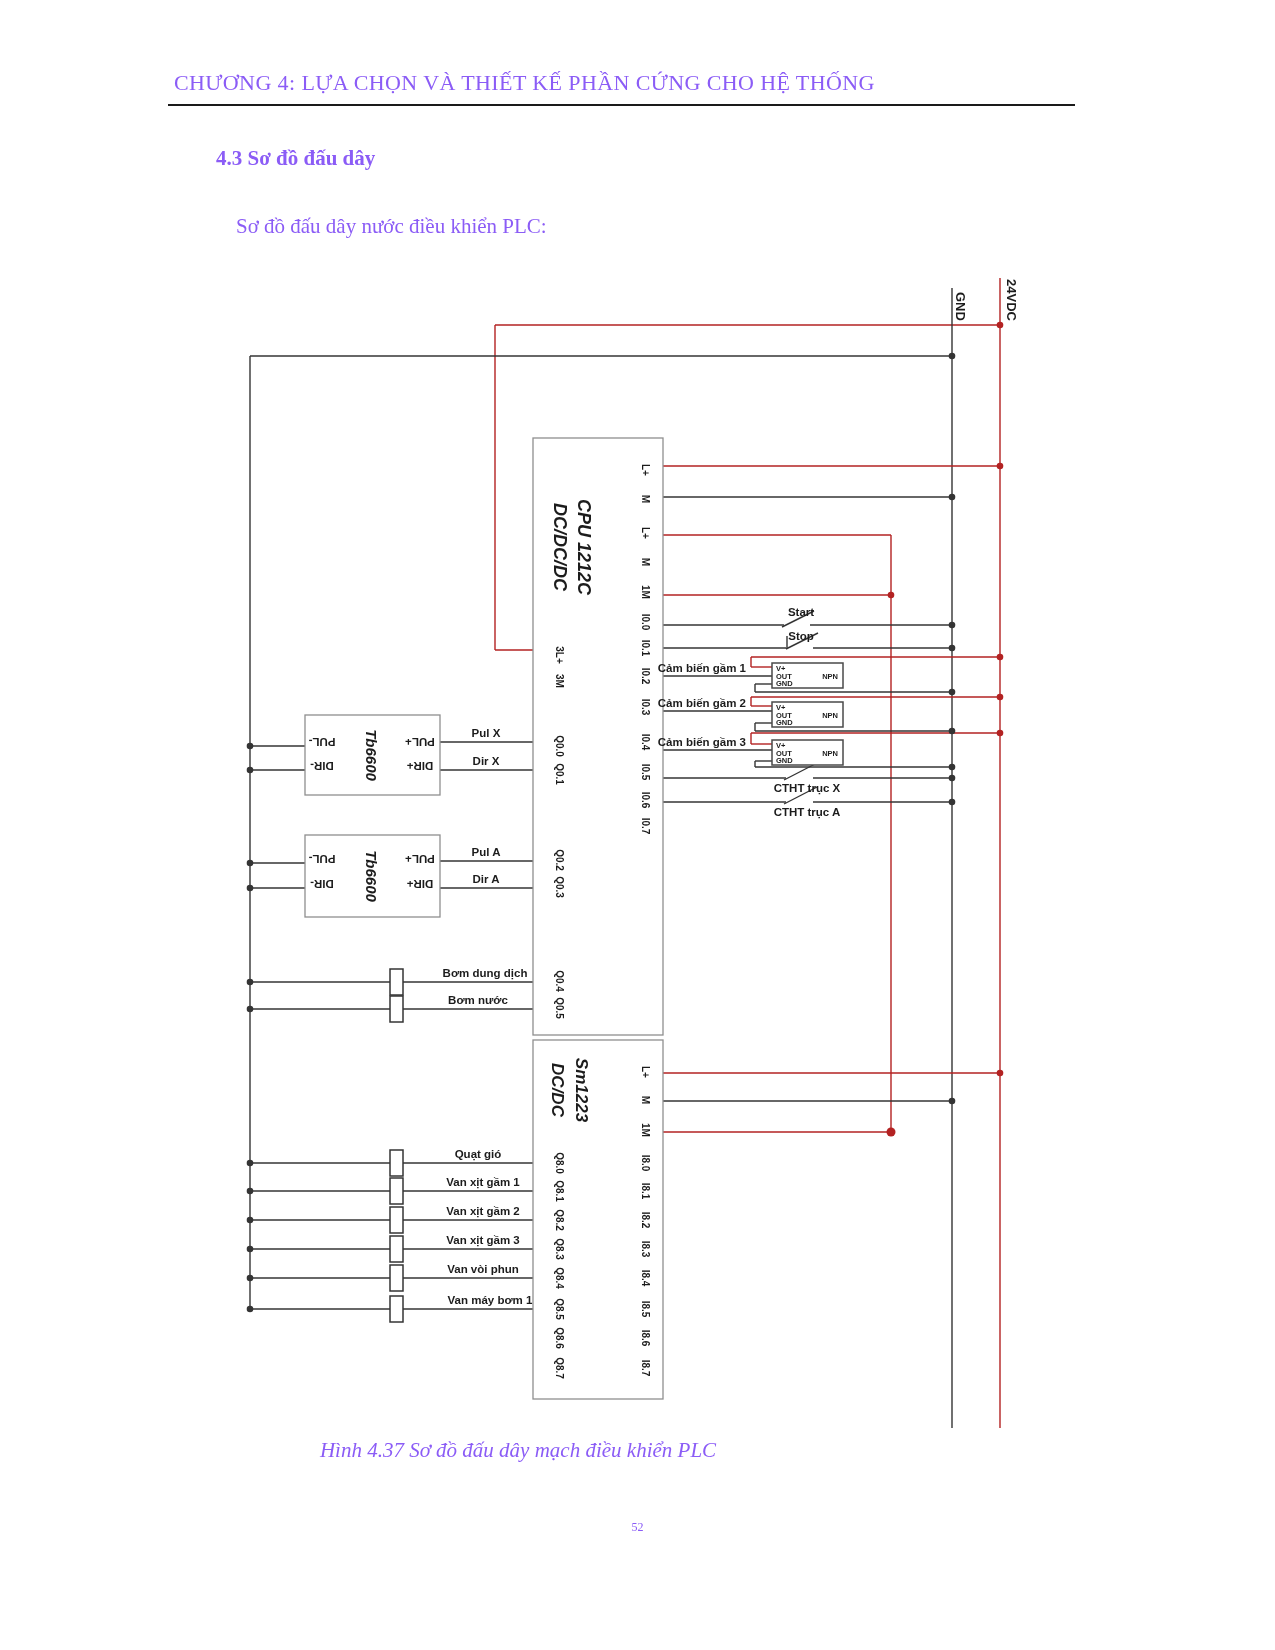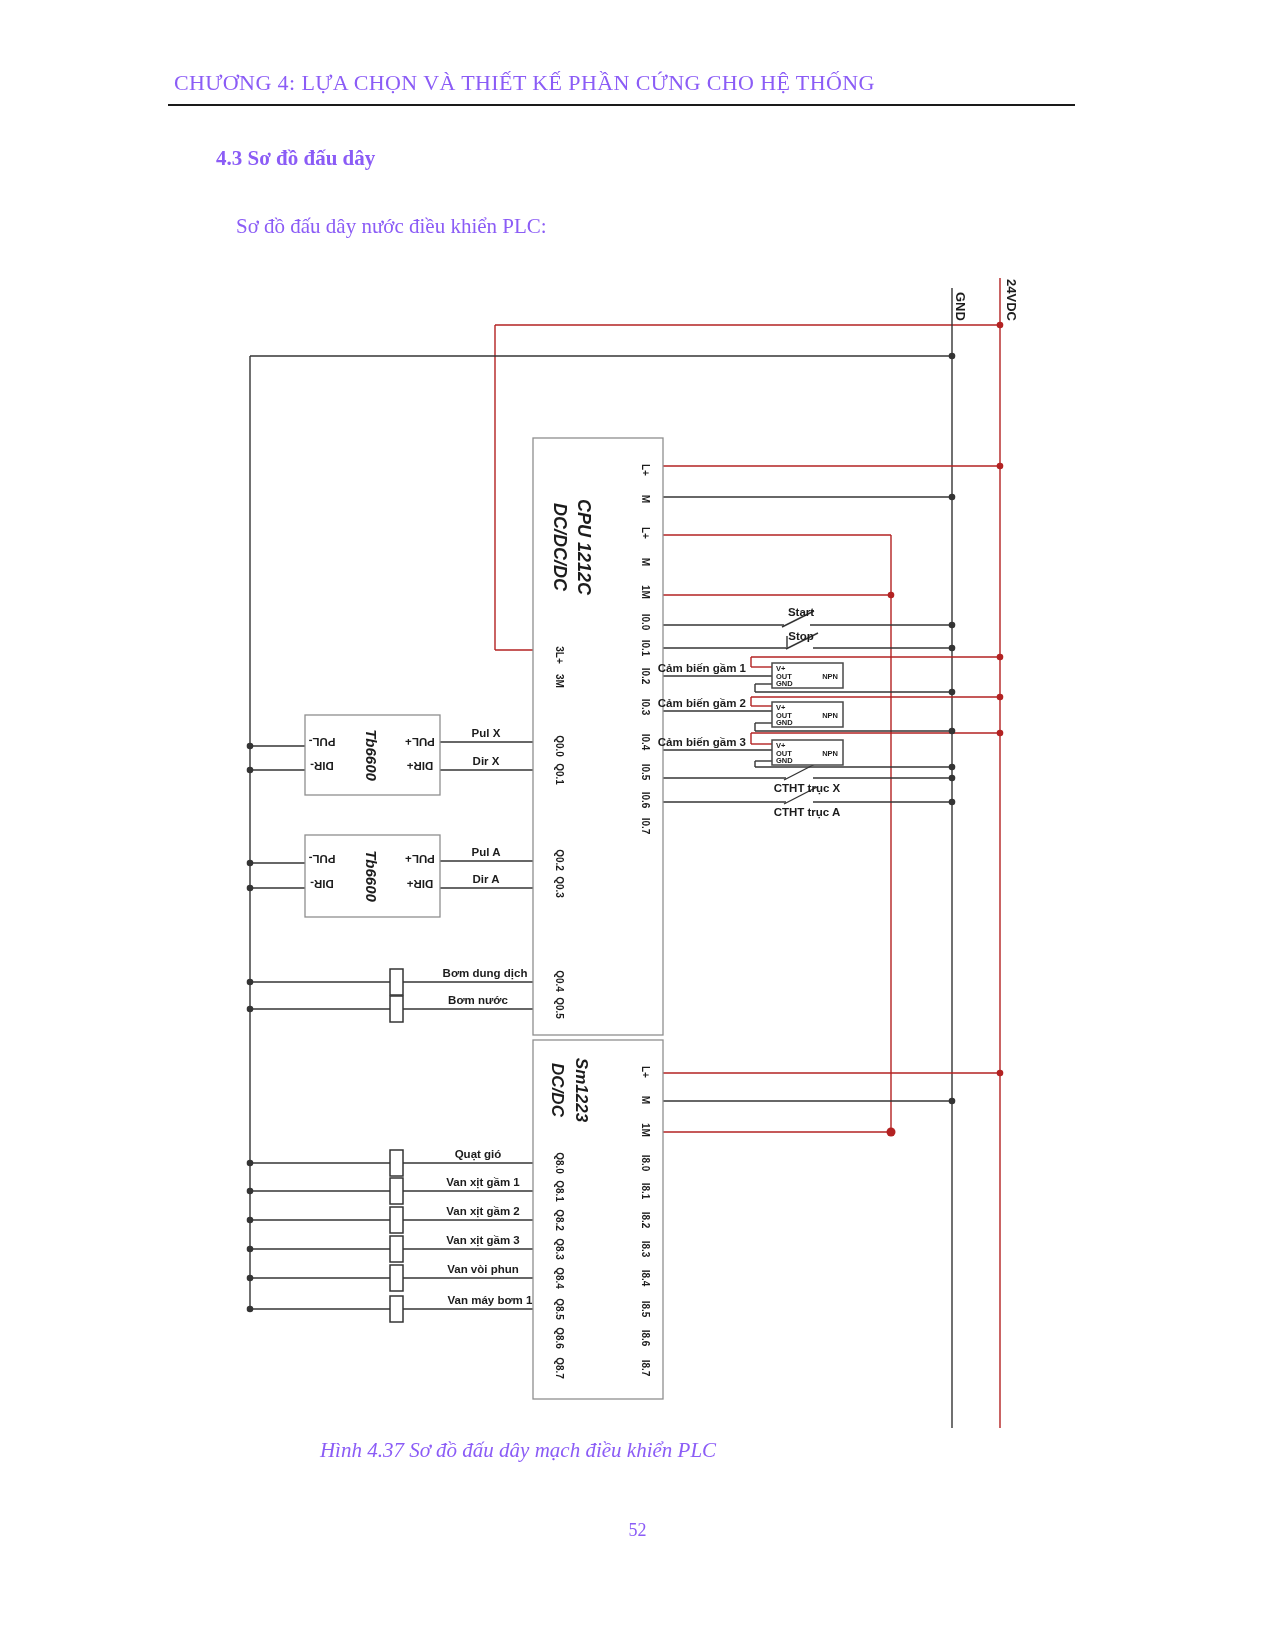--- a/index.html
+++ b/index.html
@@ -14,21 +14,21 @@
   }
   .abs{position:absolute;}
   .header-title{
     left:174px;top:70px;width:920px;
     font-size:22px;letter-spacing:0.4px;white-space:nowrap;
   }
   .header-rule{left:168px;top:104px;width:907px;height:2px;background:#1a1a1a;}
   .section-heading{left:168px;top:146px;font-size:21px;font-weight:bold;white-space:nowrap;margin-left:48px;}
   .intro-text{left:236px;top:214px;font-size:21px;white-space:nowrap;}
   .figure-caption{left:0;top:1438px;width:1036px;text-align:center;font-size:21px;font-style:italic;white-space:nowrap;}
-  .page-number{left:0;top:1520px;width:1275px;text-align:center;font-size:18px;}
+  .page-number{left:0;top:1520px;width:1275px;text-align:center;font-size:12px;}
   svg text{font-family:"Liberation Sans", sans-serif;}
 </style>
 </head>
 <body>
 
 <div class="page">
   <div class="abs header-title">CHƯƠNG 4: LỰA CHỌN VÀ THIẾT KẾ PHẦN CỨNG CHO HỆ THỐNG</div>
   <div class="abs header-rule"></div>
   <div class="abs section-heading">4.3 Sơ đồ đấu dây</div>
   <div class="abs intro-text">Sơ đồ đấu dây nước điều khiển PLC:</div>

